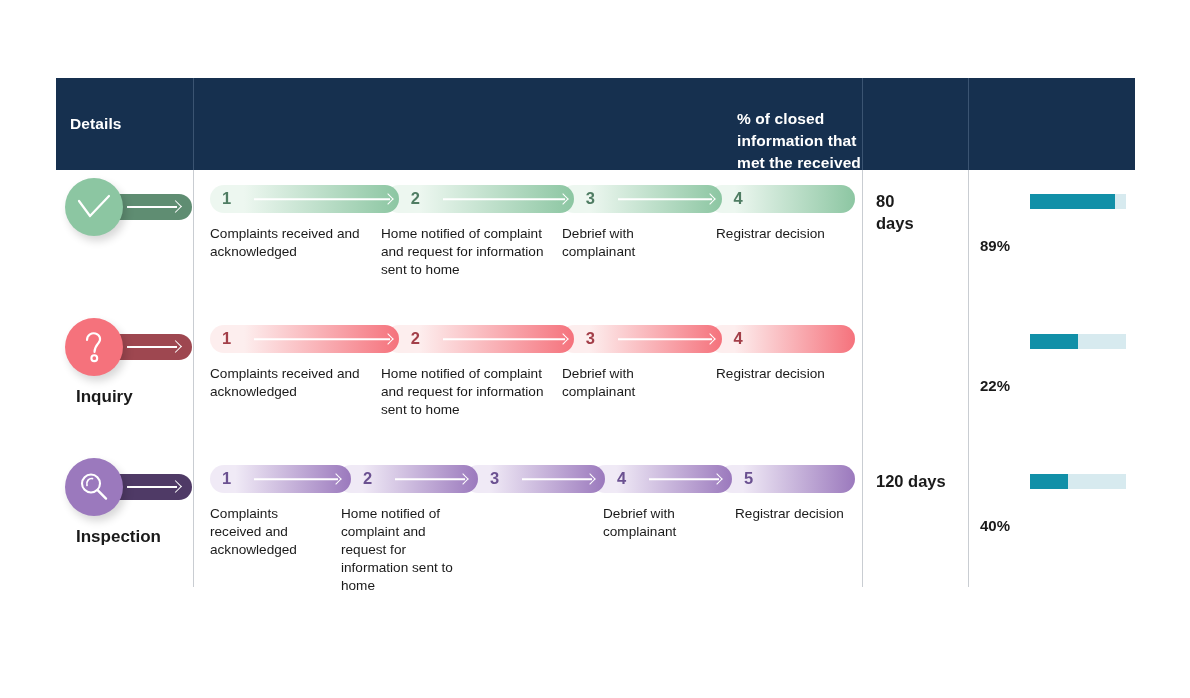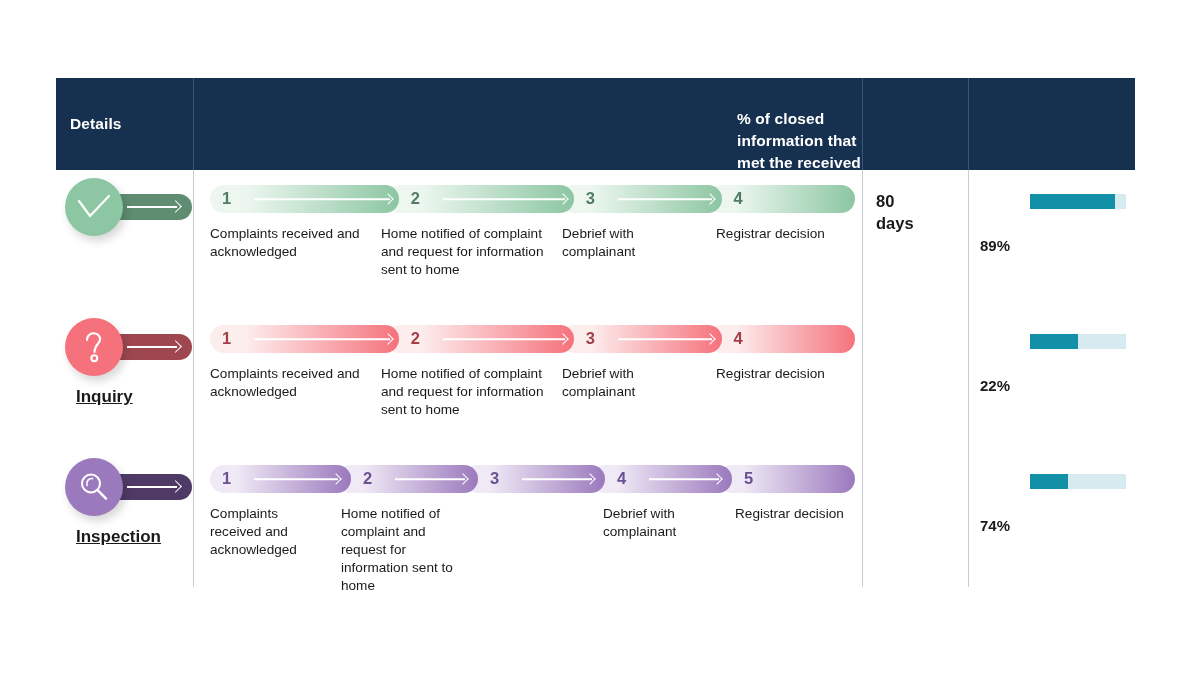--- a/index.html
+++ b/index.html
@@ -136,21 +136,21 @@
   .action-label {
     position: absolute;
     left: 20px;
     top: 74px;
     width: 115px;
     font-size: 17px;
     font-weight: bold;
     color: #1a1a1a;
     line-height: 1.32;
   }
-  .row-1 .action-label, .row-2 .action-label { top: 76px; text-decoration: underline; }
+  .row-1 .action-label, .row-2 .action-label { top: 76px; }
 
   
   .cell-details {
     position: absolute;
     left: 137px;
     width: 669px;
     top: 0;
     height: 100%;
   }
   .steps-bar {
@@ -426,22 +426,25 @@
               <span class="num" style="color: rgb(107, 81, 145); left: 26px;">5</span>
             </div>
           </div>
           <div class="step-texts">
             <div class="step-text" style="left: 0px; width: 120px;">Complaints received and acknowledged</div>
             <div class="step-text" style="left: 131px; width: 120px;">Home notified of complaint and request for information sent to home</div>
             <div class="step-text" style="left: 393px; width: 120px;">Debrief with complainant</div>
             <div class="step-text" style="left: 525px; width: 120px;">Registrar decision</div>
           </div>
         </div>
+        <div class="cell-standards">
+          <div class="standards-val">120 days</div>
+        </div>
         <div class="cell-percent">
-          <div class="pct-val">74%</div>
+          <div class="pct-val">40%</div>
           <div class="pct-track" style="background: rgb(215, 234, 239);">
             <div class="pct-fill" style="width: 40%; background: rgb(17, 144, 168);"></div>
           </div>
         </div>
       </div>
     </div>
 
 </div>
 
 </body></html>

